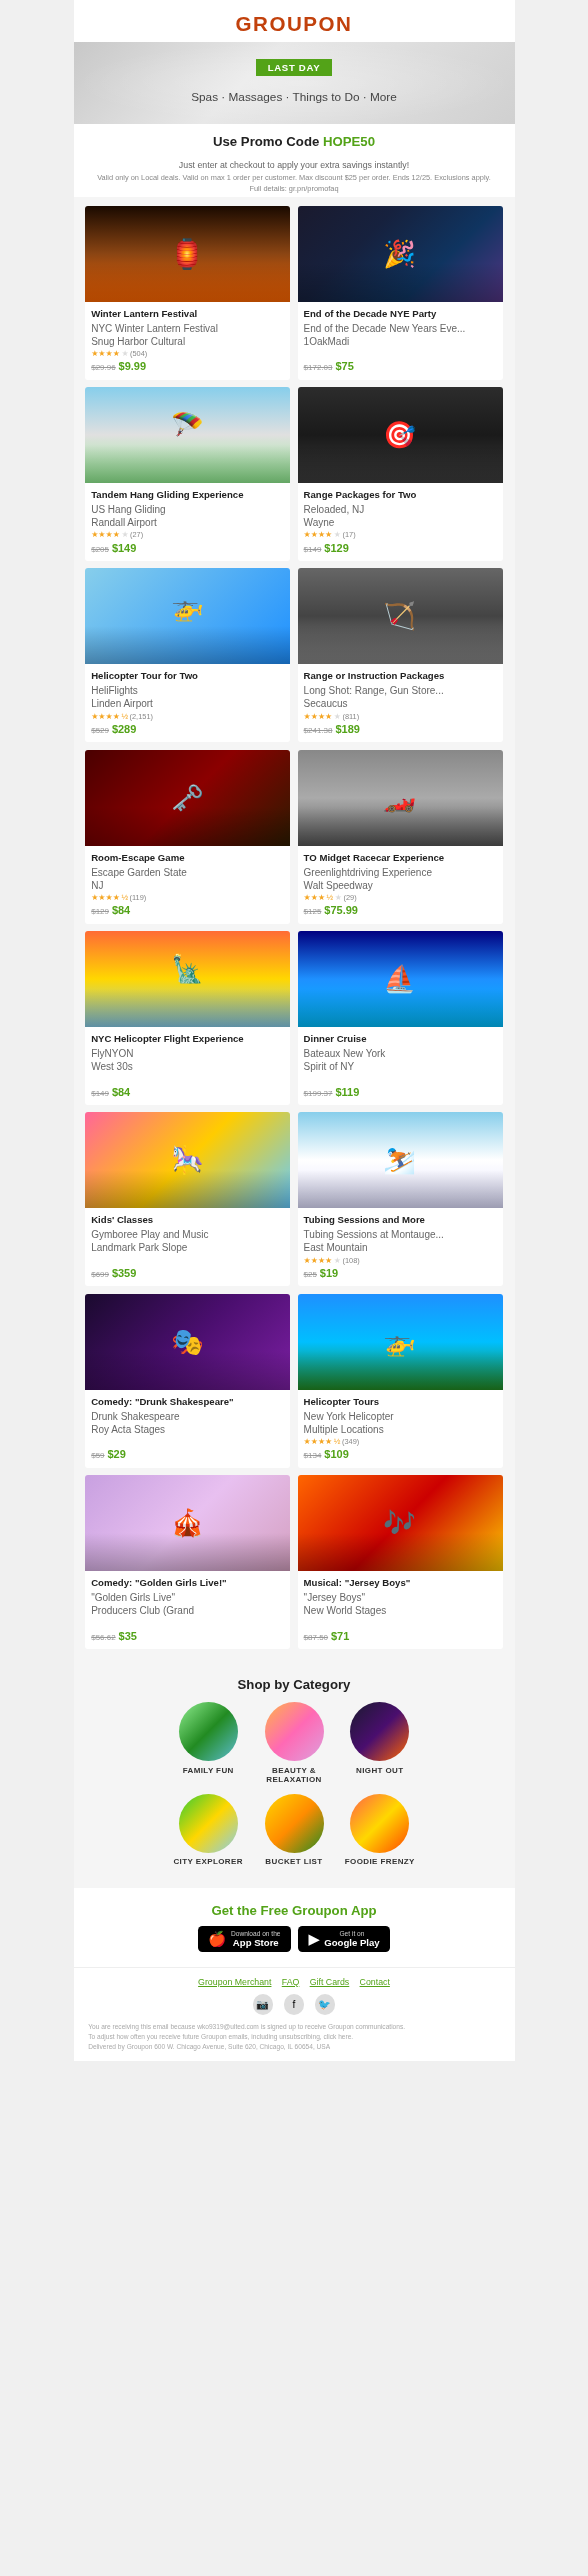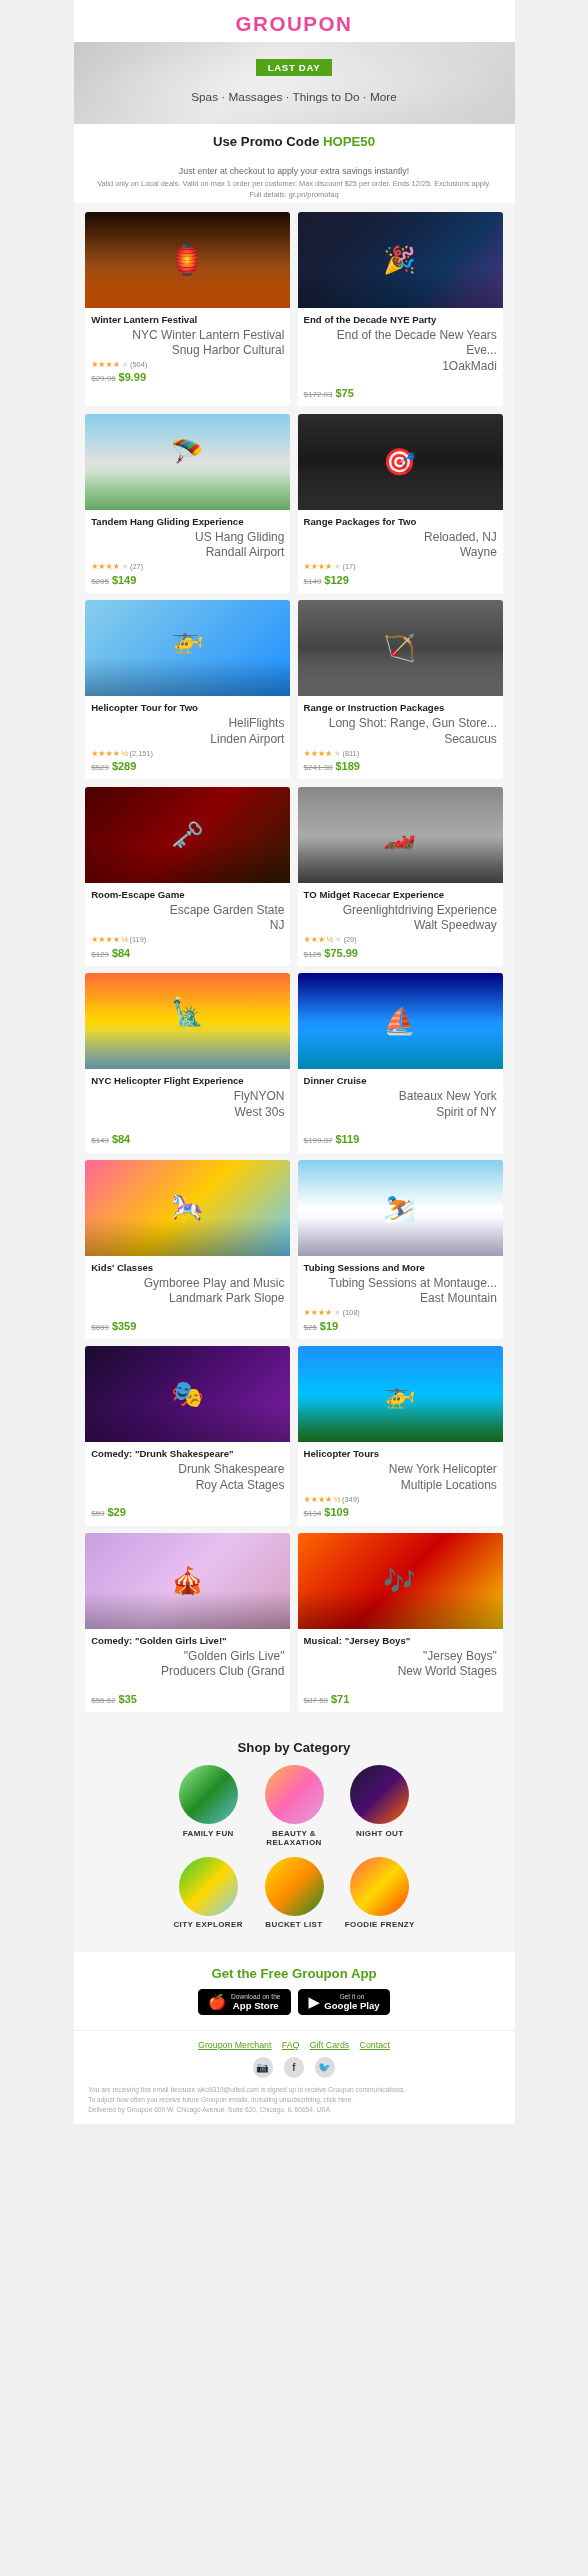--- a/index.html
+++ b/index.html
@@ -14,21 +14,21 @@
       background: #ffffff;
       margin: 0 auto;
     }
     
     .header {
       background: #ffffff;
       text-align: center;
       padding: 11.8px 0 5.9px;
     }
     .logo {
-      color: #ec4899;
+      color: #c2410c;
       font-size: 20.6px;
       font-weight: 900;
       letter-spacing: 1.5px;
     }
     
     .hero-banner {
       background: linear-gradient(135deg, #c8c8c8 0%, #e8e8e8 40%, #d0d0d0 100%);
       text-align: center;
       padding: 17.7px 14.7px 20.6px;
       position: relative;
@@ -75,21 +75,21 @@
       font-weight: bold;
       color: #222;
     }
     .promo-code {
       color: #53a318;
       font-weight: bold;
     }
     .promo-subtitle {
       font-size: 8.8px;
       color: #666;
-      margin-top: 17px;
+      margin-top: 11px;
     }
     .promo-fine-print {
       font-size: 7.4px;
       color: #888;
       margin-top: 2.9px;
       line-height: 1.4;
     }
     
     .deals-grid {
       padding: 8.8px 11.8px;
@@ -119,25 +119,24 @@
       padding: 5.9px 5.9px 7.4px;
     }
     .deal-title {
       font-size: 9.6px;
       font-weight: bold;
       color: #222;
       line-height: 1.3;
       margin-bottom: 1.5px;
     }
     .deal-location {
-      font-size: 12px;
+      font-size: 10px;
       color: #666;
       line-height: 1.3;
       margin-bottom: 1.5px;
-      text-align: right;
     }
     .deal-stars {
       color: #f5a623;
       font-size: 8px;
       display: flex;
       align-items: center;
       gap: 1.5px;
       margin-bottom: 2.2px;
     }
     .deal-rating-count {

